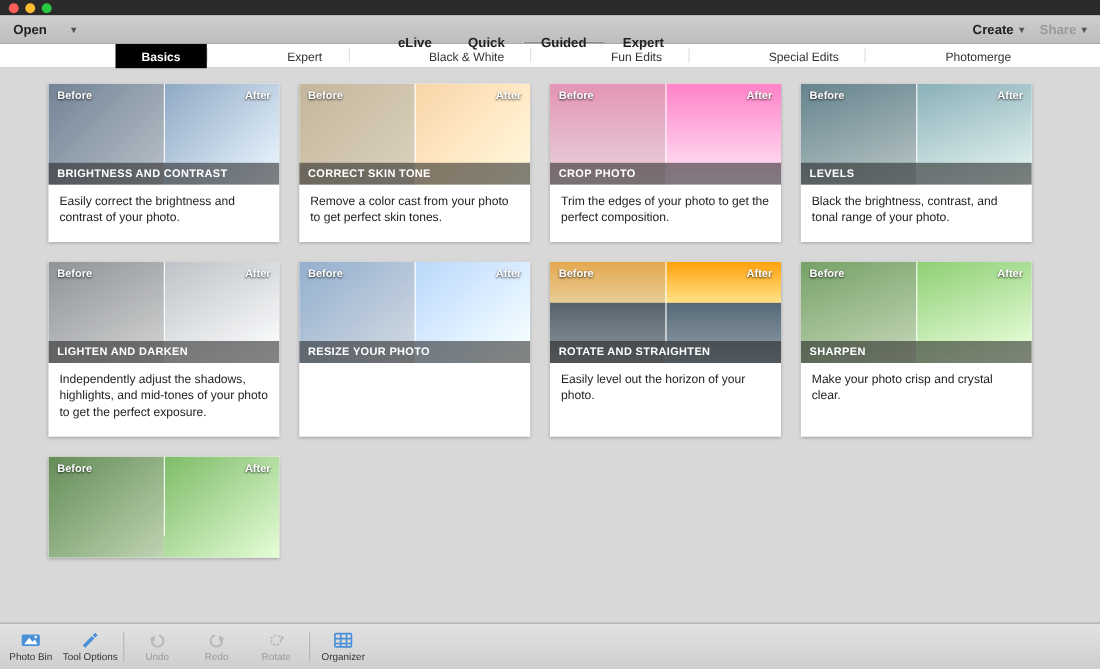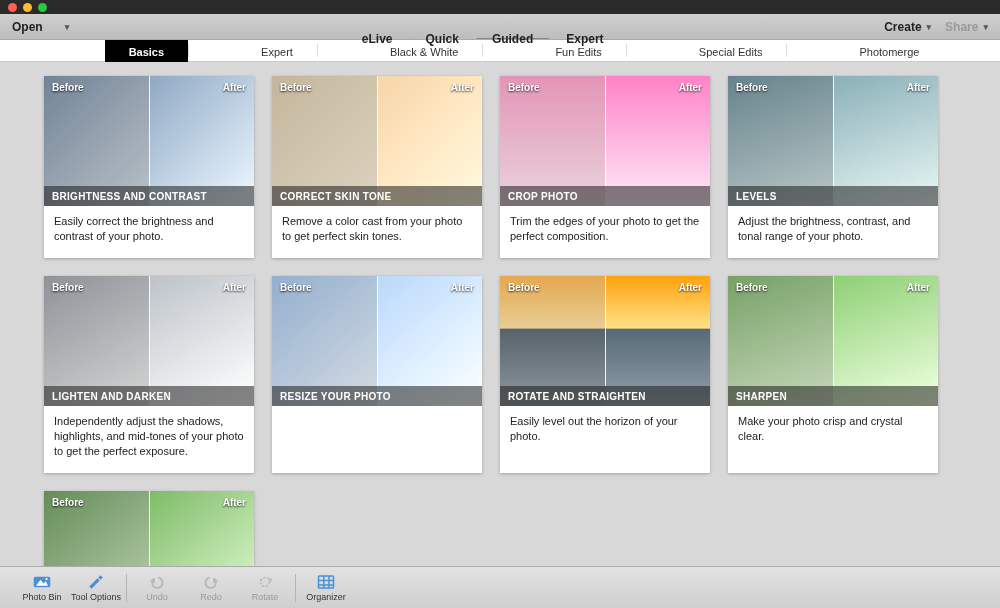--- a/index.html
+++ b/index.html
@@ -23,21 +23,21 @@
   .ract.disabled { color: #9a9a9a; cursor: default; }
   
   .subtabs { height: 22px; background: #fff; border-bottom: 1px solid #ccc; display: flex; align-items: stretch; justify-content: center; font-size: 11px; }
   .subtab { display: flex; align-items: center; padding: 12px 24px; cursor: pointer; position: relative; color: #333; margin-left: 48px; }
   .subtab.active { background: #000; color: #fff; font-weight: 600; }
   .sep { width:1px; background:#ddd; margin: 4px 0; }
   
   .canvas { position: relative; height: calc(608px - 14px - 26px - 22px - 42px); overflow: hidden; background: #d8d8d8; padding: 14px 0 0 44px; }
   .grid { display: flex; flex-wrap: wrap; gap: 18px 18px; width: 920px; }
   .card { width: 210px; background: #fff; box-shadow: 0 1px 3px rgba(0,0,0,.25); cursor: pointer; }
-  .thumb { height: 130px; position: relative; overflow: hidden; display: flex; }
+  .thumb { height: 92px; position: relative; overflow: hidden; display: flex; }
   .half { flex: 1; position: relative; }
   .half.left  { filter: grayscale(10%) brightness(0.92); }
   .half.right { filter: saturate(1.1) brightness(1.05); }
   .thumb .divider { position: absolute; left: 50%; top: 0; bottom: 20px; width: 1px; background: rgba(255,255,255,.9); }
   .ba-label { position: absolute; top: 6px; font-size: 10px; font-weight: 700; color: #fff; text-shadow: 0 1px 2px rgba(0,0,0,.8); }
   .ba-before { left: 8px; }
   .ba-after  { right: 8px; }
   .title-strip { position: absolute; left:0; right:0; bottom:0; height: 20px; background: rgba(30,30,30,.55); color: #fff; font-size: 10px; font-weight: 700; letter-spacing: .3px; display:flex; align-items:center; padding-left:8px; text-transform: uppercase; }
   .desc { font-size: 11px; color: #222; padding: 8px 10px 14px 10px; min-height: 52px; line-height: 1.35; }
   
@@ -53,21 +53,21 @@
   .g5 .right { background: linear-gradient(150deg,#b4b9be,#f5f5f5); }
   .g6 .left  { background: linear-gradient(140deg,#9dbfe5,#e6eef6); }
   .g6 .right { background: linear-gradient(140deg,#b3cdea,#f1f6fb); }
   .g7 .left  { background: linear-gradient(180deg,#ffb64a 0%,#ffdf9a 40%,#5e6c77 41%,#9aa6ad 100%); }
   .g7 .right { background: linear-gradient(180deg,#ff9b1a 0%,#ffd787 40%,#556470 41%,#8c99a2 100%); }
   .g8 .left  { background: linear-gradient(160deg,#7db16a,#d8ecc9); }
   .g8 .right { background: linear-gradient(160deg,#8bc475,#e7f5db); }
   .g9 .left  { background: linear-gradient(140deg,#6a9a5a,#cde7bf); }
   .g9 .right { background: linear-gradient(140deg,#7bb168,#ddf1d0); }
   
-  .bottombar { position: absolute; left:0; right:0; bottom:0; height: 42px; background: linear-gradient(#e2e2e2,#cfcfcf); border-top:1px solid #aaa; display:flex; align-items:center; padding: 0 16px; gap: 2px; }
+  .bottombar { position: absolute; left:0; right:0; bottom:0; height: 42px; background: linear-gradient(#e2e2e2,#cfcfcf); border-top:1px solid #aaa; display:flex; align-items:center; padding: 0 2px; gap: 2px; }
   .tool { width: 52px; display:flex; flex-direction:column; align-items:center; justify-content:center; gap:2px; cursor:pointer; font-size:9px; color:#333; }
   .tool.disabled { color:#9a9a9a; cursor:default; }
   .tool svg { width:18px; height:16px; }
   .tool-sep { width:1px; height:28px; background:#b5b5b5; margin:0 2px; }
 </style>
 </head>
 <body>
 
 <div class="titlebar">
   <div class="tl-dot tl-close"></div>
@@ -173,21 +173,21 @@
 
     <div class="card">
       <div class="thumb g4">
         <div class="half left"></div>
           <div class="half right"></div>
           <div class="divider"></div>
         <span class="ba-label ba-before">Before</span>
         <span class="ba-label ba-after">After</span>
         <div class="title-strip">LEVELS</div>
       </div>
-      <div class="desc">Adjust the brightness, contrast, and tonal range of your photo.</div>
+      <div class="desc">Black the brightness, contrast, and tonal range of your photo.</div>
     </div>
 
     <div class="card">
       <div class="thumb g5">
         <div class="half left"></div>
           <div class="half right"></div>
           <div class="divider"></div>
         <span class="ba-label ba-before">Before</span>
         <span class="ba-label ba-after">After</span>
         <div class="title-strip">LIGHTEN AND DARKEN</div>

